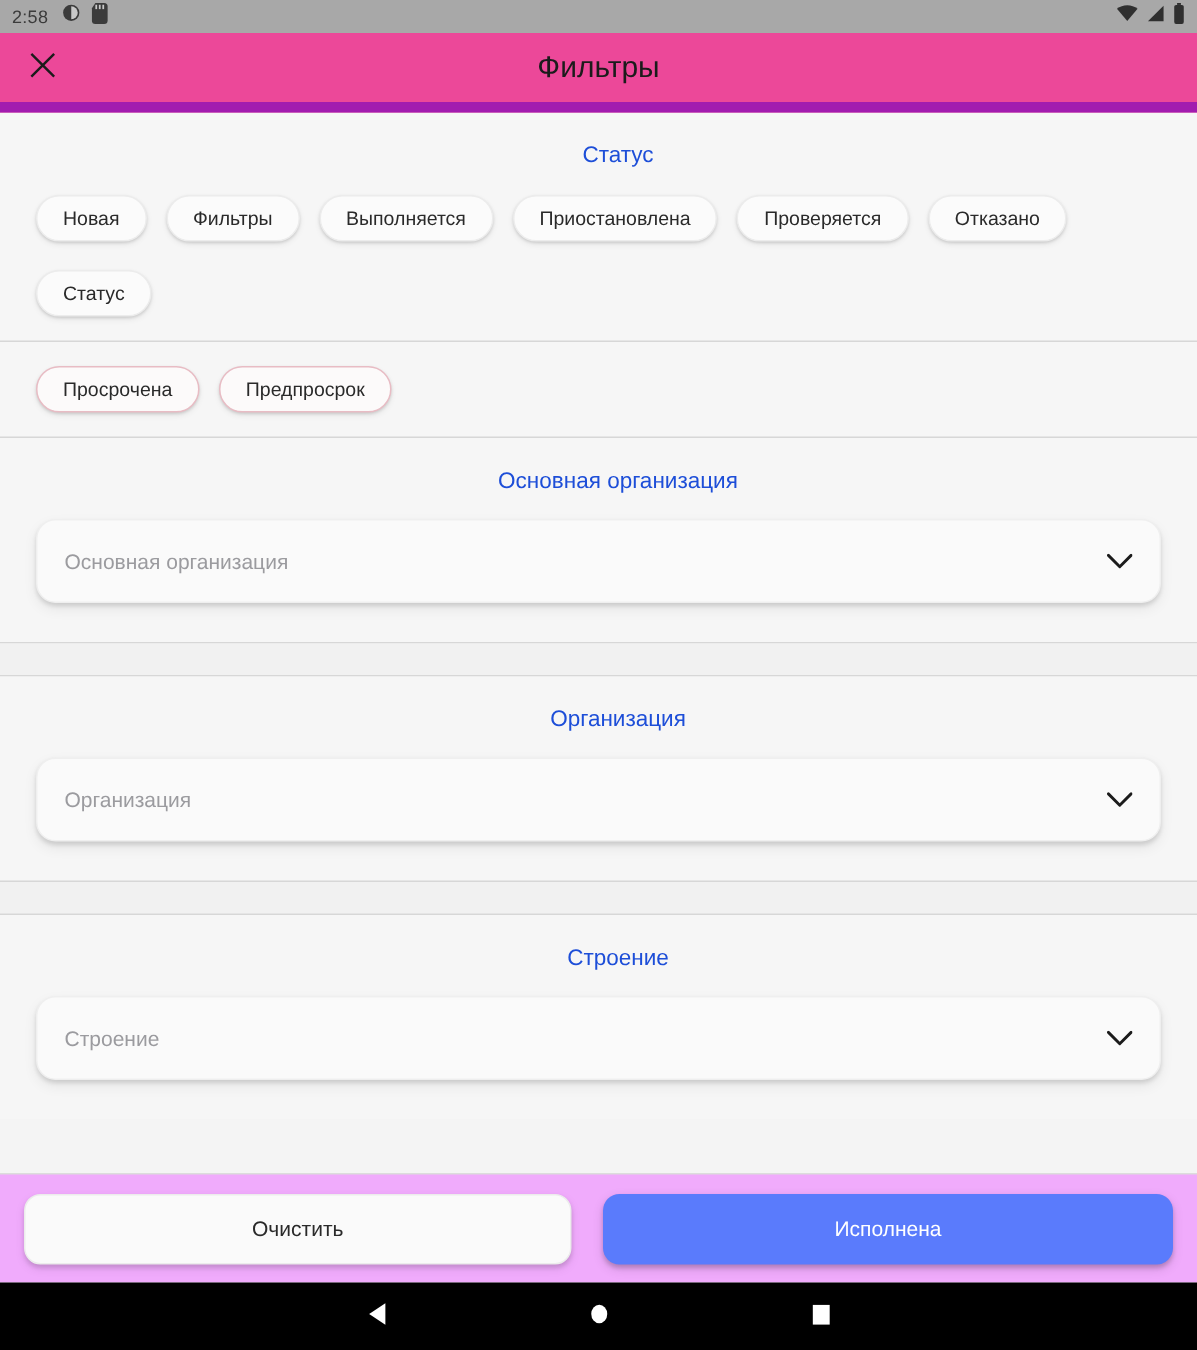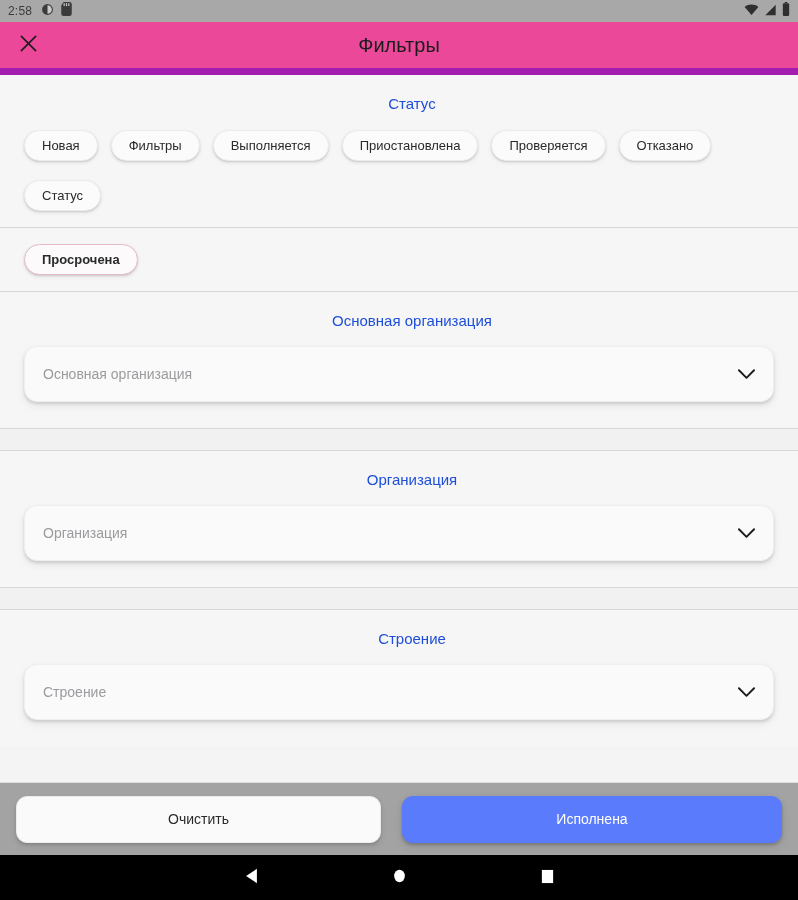--- a/index.html
+++ b/index.html
@@ -102,21 +102,21 @@
     font-size: 13px;
     color: #2a2a2a;
     white-space: nowrap;
     box-shadow: 0 1px 2px rgba(0,0,0,0.13), 0 2px 4px rgba(0,0,0,0.07);
     cursor: pointer;
   }
   .chip.alert {
     border: 1px solid #e8bcc4;
     background: #fcfafa;
   }
-  .chips-alert { padding: 16px 24px 16px 24px; font-weight: bold; }
+  .chips-alert { padding: 16px 24px 16px 24px; }
 
   
   .dd-wrap { padding: 17px 24px 26px 24px; }
   .dropdown {
     position: relative;
     height: 56px;
     background: #fafafa;
     border: 1px solid #efefef;
     border-radius: 13px;
     display: flex;
@@ -132,21 +132,21 @@
   .dropdown .chev {
     margin-left: auto;
     display: flex;
     align-items: center;
   }
 
   
   #footer {
     flex: 0 0 auto;
     height: 73px;
-    background: #a3a3a3;
+    background: #f0abfc;
     border-top: 1px solid #dcdcdc;
     display: flex;
     align-items: center;
     gap: 21px;
     padding: 0 16px;
   }
   .btn {
     height: 47px;
     border-radius: 11px;
     display: flex;
@@ -260,20 +260,21 @@
         <div class="chip">Отказано</div>
         <div class="chip">Статус</div>
       </div>
     </div>
 
     <div class="divider"></div>
 
     <div class="section">
       <div class="chips-wrap chips-alert">
         <div class="chip alert">Просрочена</div>
+        <div class="chip alert">Предпросрок</div>
       </div>
     </div>
 
     <div class="divider"></div>
 
     <div class="section">
       <div class="sec-label">Основная организация</div>
       <div class="dd-wrap">
         <div class="dropdown">
           <span class="ph">Основная организация</span>

